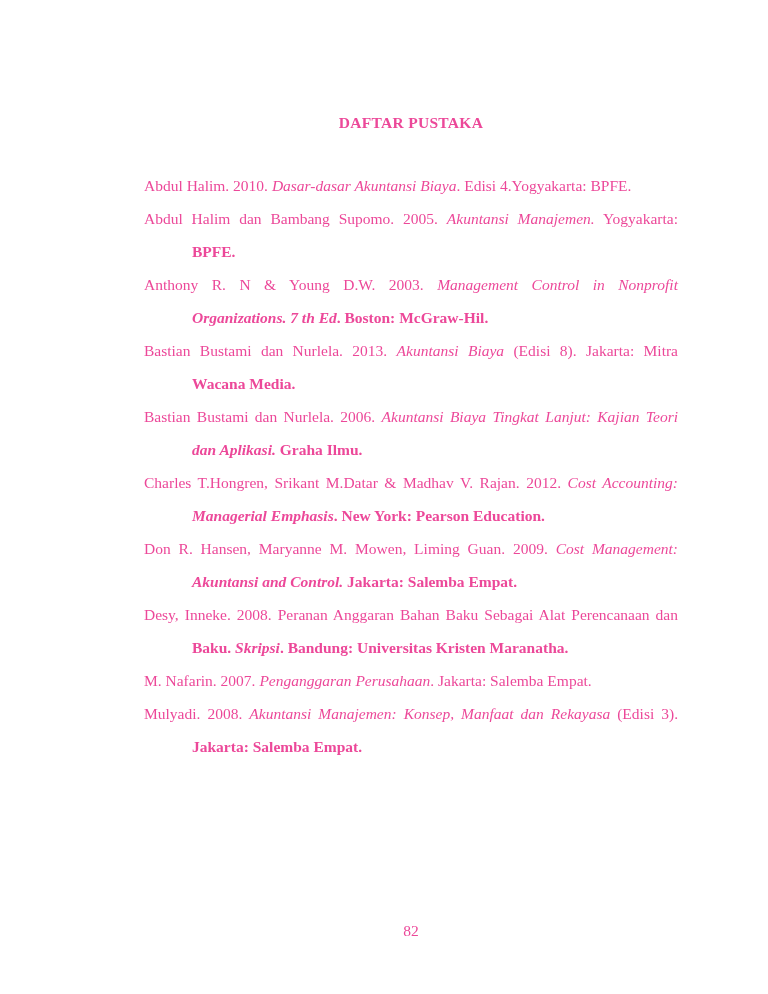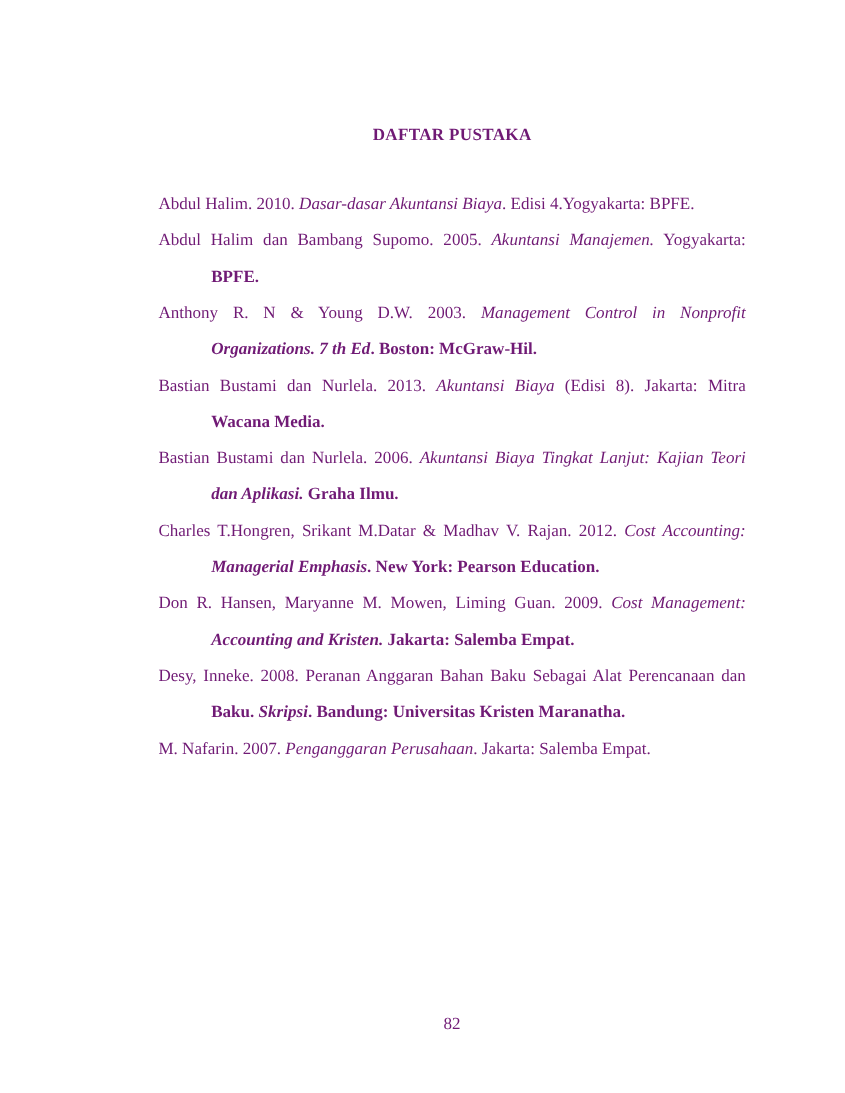--- a/index.html
+++ b/index.html
@@ -5,21 +5,21 @@
   html, body {
     margin: 0;
     padding: 0;
     background: #ffffff;
   }
   .page {
     position: relative;
     width: 768px;
     height: 994px;
     background: #ffffff;
-    color: #701a75;
+    color: #ec4899;
     font-family: "Liberation Serif", "DejaVu Serif", serif;
     font-size: 15.5px;
     overflow: hidden;
   }
   .content {
     position: absolute;
     left: 144px;
     top: 0;
     width: 534px;
   }
@@ -87,25 +87,29 @@
         <div class="ref-entry">
           <div class="ref-line justify"><span>Bastian Bustami dan Nurlela. 2006. </span><span class="it">Akuntansi Biaya Tingkat Lanjut: Kajian Teori</span></div>
           <div class="ref-line indent"><span class="it">dan Aplikasi.</span><span> Graha Ilmu.</span></div>
         </div>
         <div class="ref-entry">
           <div class="ref-line justify"><span>Charles T.Hongren, Srikant M.Datar &amp; Madhav V. Rajan. 2012. </span><span class="it">Cost Accounting:</span></div>
           <div class="ref-line indent"><span class="it">Managerial Emphasis</span><span>. New York: Pearson Education.</span></div>
         </div>
         <div class="ref-entry">
           <div class="ref-line justify"><span>Don R. Hansen, Maryanne M. Mowen, Liming Guan. 2009. </span><span class="it">Cost Management:</span></div>
-          <div class="ref-line indent"><span class="it">Accounting and Kristen.</span><span> Jakarta: Salemba Empat.</span></div>
+          <div class="ref-line indent"><span class="it">Akuntansi and Control.</span><span> Jakarta: Salemba Empat.</span></div>
         </div>
         <div class="ref-entry">
           <div class="ref-line justify"><span>Desy, Inneke. 2008. Peranan Anggaran Bahan Baku Sebagai Alat Perencanaan dan</span></div>
           <div class="ref-line indent"><span>Baku. </span><span class="it">Skripsi</span><span>. Bandung: Universitas Kristen Maranatha.</span></div>
         </div>
         <div class="ref-entry">
           <div class="ref-line"><span>M. Nafarin. 2007. </span><span class="it">Penganggaran Perusahaan</span><span>. Jakarta: Salemba Empat.</span></div>
         </div>
+        <div class="ref-entry">
+          <div class="ref-line justify"><span>Mulyadi. 2008. </span><span class="it">Akuntansi Manajemen: Konsep, Manfaat dan Rekayasa</span><span> (Edisi 3).</span></div>
+          <div class="ref-line indent"><span>Jakarta: Salemba Empat.</span></div>
+        </div>
       </div>
   </div>
   <div class="page-number">82</div>
 </div>
 
 </body></html>

